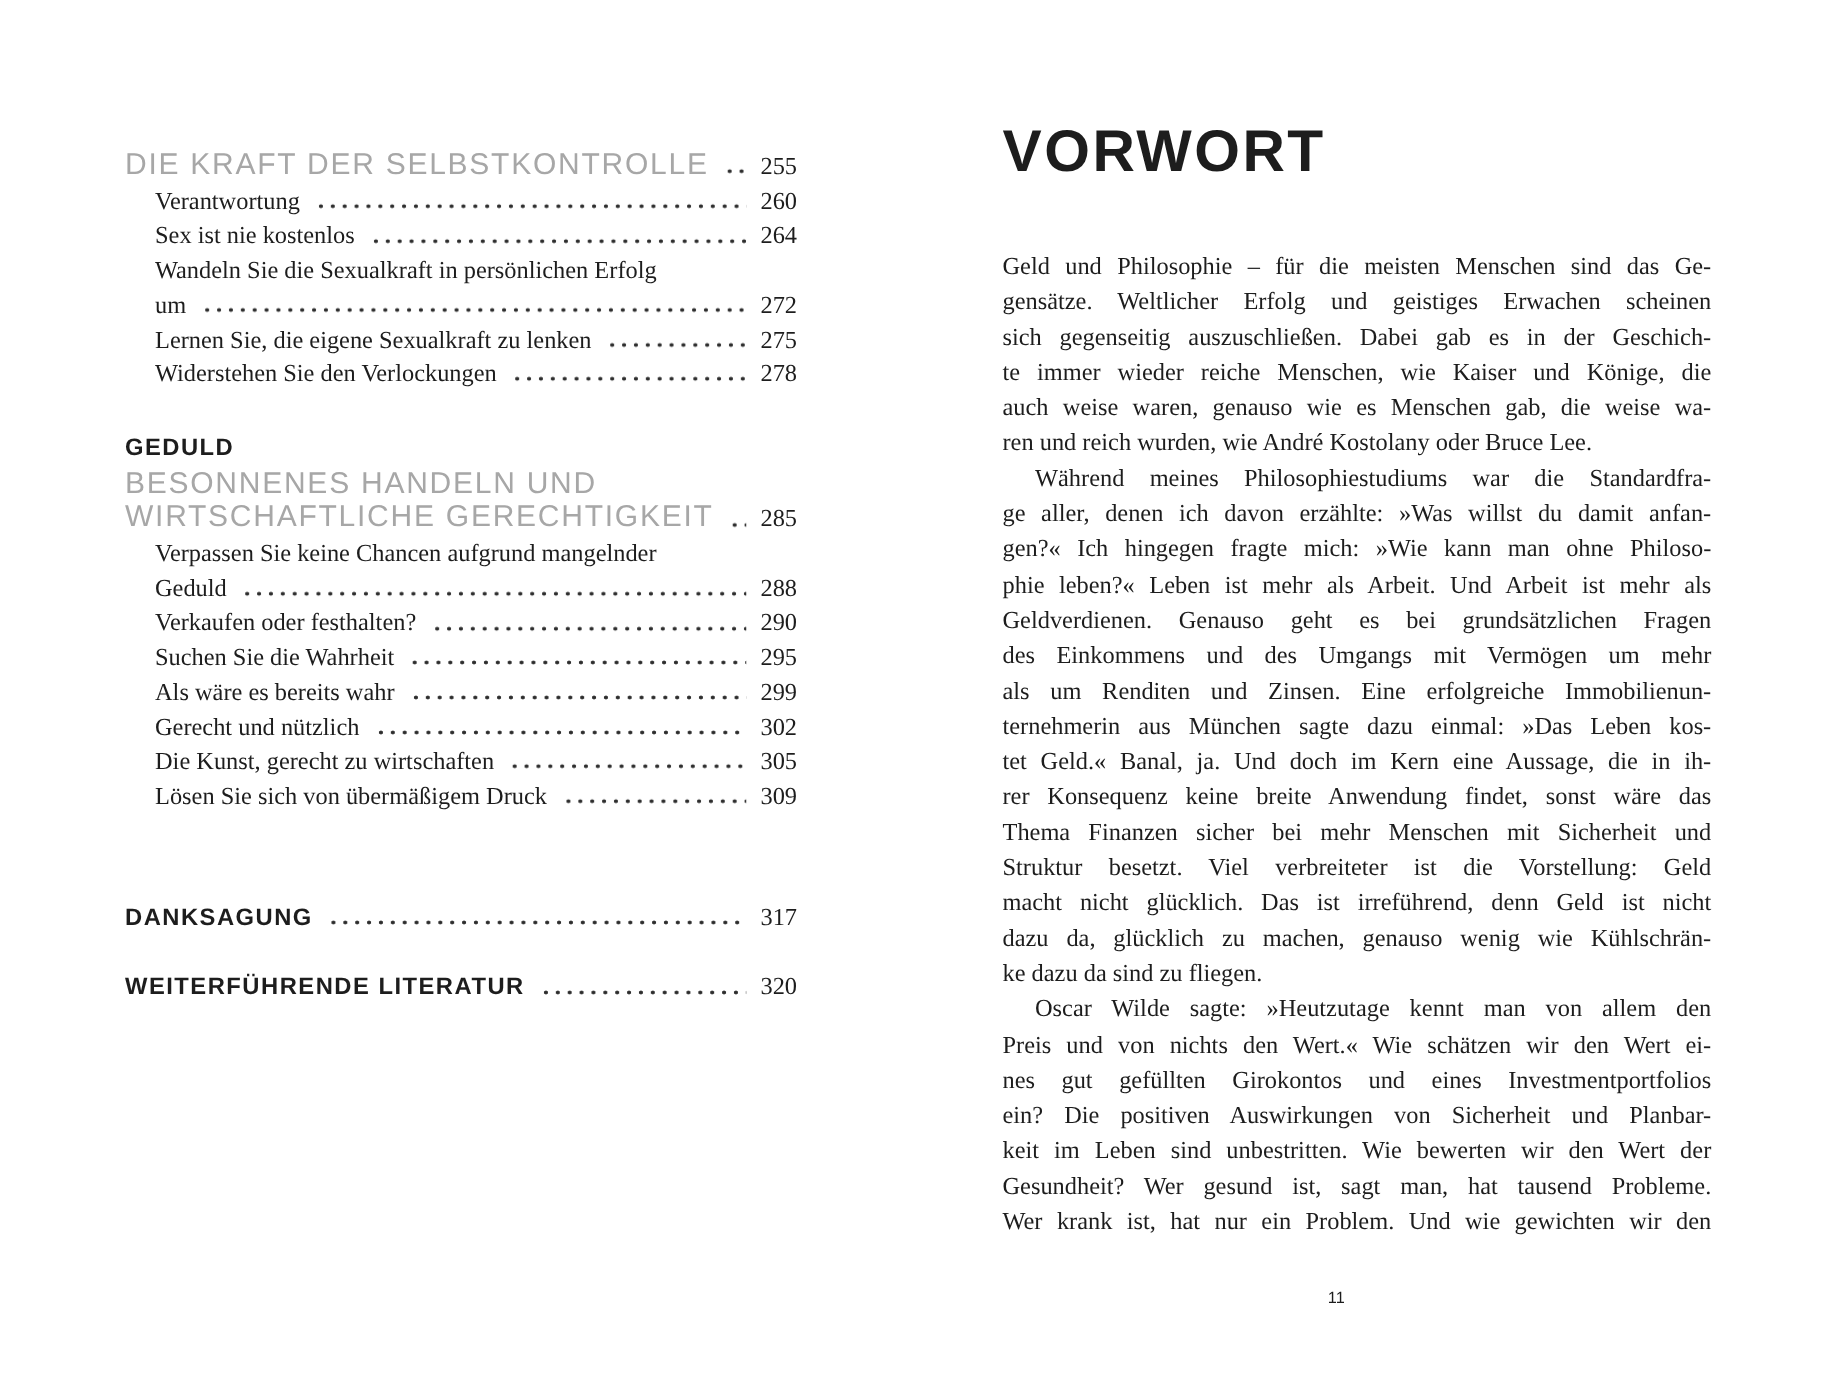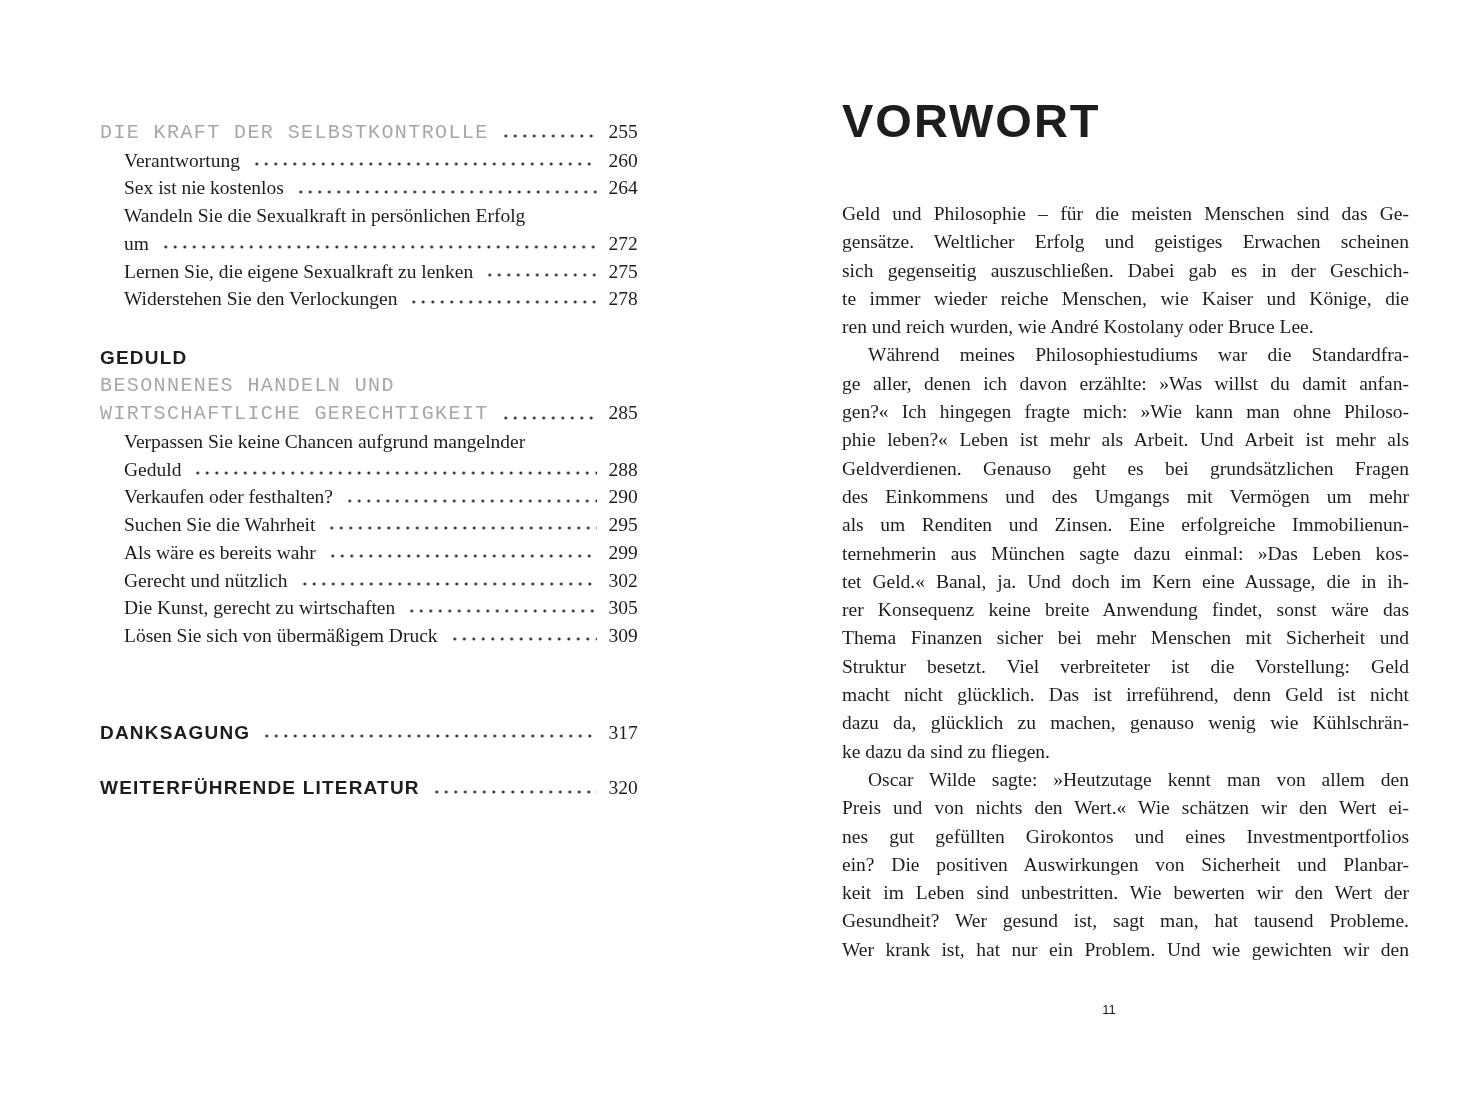--- a/index.html
+++ b/index.html
@@ -18,22 +18,22 @@
   .toc-section{margin-top:31px;}
   .toc-section:first-child{margin-top:0;}
 
   .toc-title{
     font-family:"Liberation Sans", sans-serif;
     font-size:19px;font-weight:700;letter-spacing:1.2px;
     color:var(--ink);line-height:27.7px;
   }
   .toc-sub-line,.toc-row{line-height:27.7px;}
   .toc-sub-line,.toc-row.sub .t{
-    font-family:Liberation Mono, monospace;
-    font-size:20px;font-weight:400;letter-spacing:1.4px;
+    font-family:Liberation Sans, sans-serif;
+    font-size:24px;font-weight:400;letter-spacing:1.4px;
     color:var(--gray);
   }
   .toc-row{display:flex;align-items:baseline;}
   .toc-row .t{white-space:nowrap;}
   .toc-entry-line,.toc-row.entry .t{
     font-size:19.5px;color:var(--ink);
     font-family:"Liberation Serif", serif;
   }
   .toc-entry-line{line-height:27.7px;padding-left:24px;}
   .toc-row.entry{padding-left:24px;}
@@ -54,21 +54,21 @@
 
   .toc-row.bm{margin-top:28px;}
   .toc-row.bm.first{margin-top:69px;}
   .toc-row.bm .t{
     font-family:"Liberation Sans", sans-serif;
     font-size:19px;font-weight:700;letter-spacing:1.2px;
     color:var(--ink);
   }
 
   
-  .preface{position:absolute;left:842px;top:97px;width:567px;}
+  .preface{position:absolute;left:802px;top:97px;width:567px;}
   .preface h1{
     font-family:"Liberation Sans", sans-serif;
     font-size:47px;font-weight:700;letter-spacing:2px;
     color:var(--ink);line-height:47px;
   }
   .preface-body{margin-top:56px;}
   .pline{
     font-size:19.5px;line-height:28.3px;
     text-align:justify;text-align-last:justify;
     white-space:normal;
@@ -183,20 +183,21 @@
 
   <div class="page-right">
     <div class="preface">
       <h1>VORWORT</h1>
       <div class="preface-body" id="preface-body">
           <div class="para">
             <div class="pline">Geld und Philosophie – für die meisten Menschen sind das Ge-</div>
             <div class="pline">gensätze. Weltlicher Erfolg und geistiges Erwachen scheinen</div>
             <div class="pline">sich gegenseitig auszuschließen. Dabei gab es in der Geschich-</div>
             <div class="pline">te immer wieder reiche Menschen, wie Kaiser und Könige, die</div>
+            <div class="pline">auch weise waren, genauso wie es Menschen gab, die weise wa-</div>
             <div class="pline lastline">ren und reich wurden, wie André Kostolany oder Bruce Lee.</div>
           </div>
           <div class="para">
             <div class="pline indent">Während meines Philosophiestudiums war die Standardfra-</div>
             <div class="pline">ge aller, denen ich davon erzählte: »Was willst du damit anfan-</div>
             <div class="pline">gen?« Ich hingegen fragte mich: »Wie kann man ohne Philoso-</div>
             <div class="pline">phie leben?« Leben ist mehr als Arbeit. Und Arbeit ist mehr als</div>
             <div class="pline">Geldverdienen. Genauso geht es bei grundsätzlichen Fragen</div>
             <div class="pline">des Einkommens und des Umgangs mit Vermögen um mehr</div>
             <div class="pline">als um Renditen und Zinsen. Eine erfolgreiche Immobilienun-</div>

